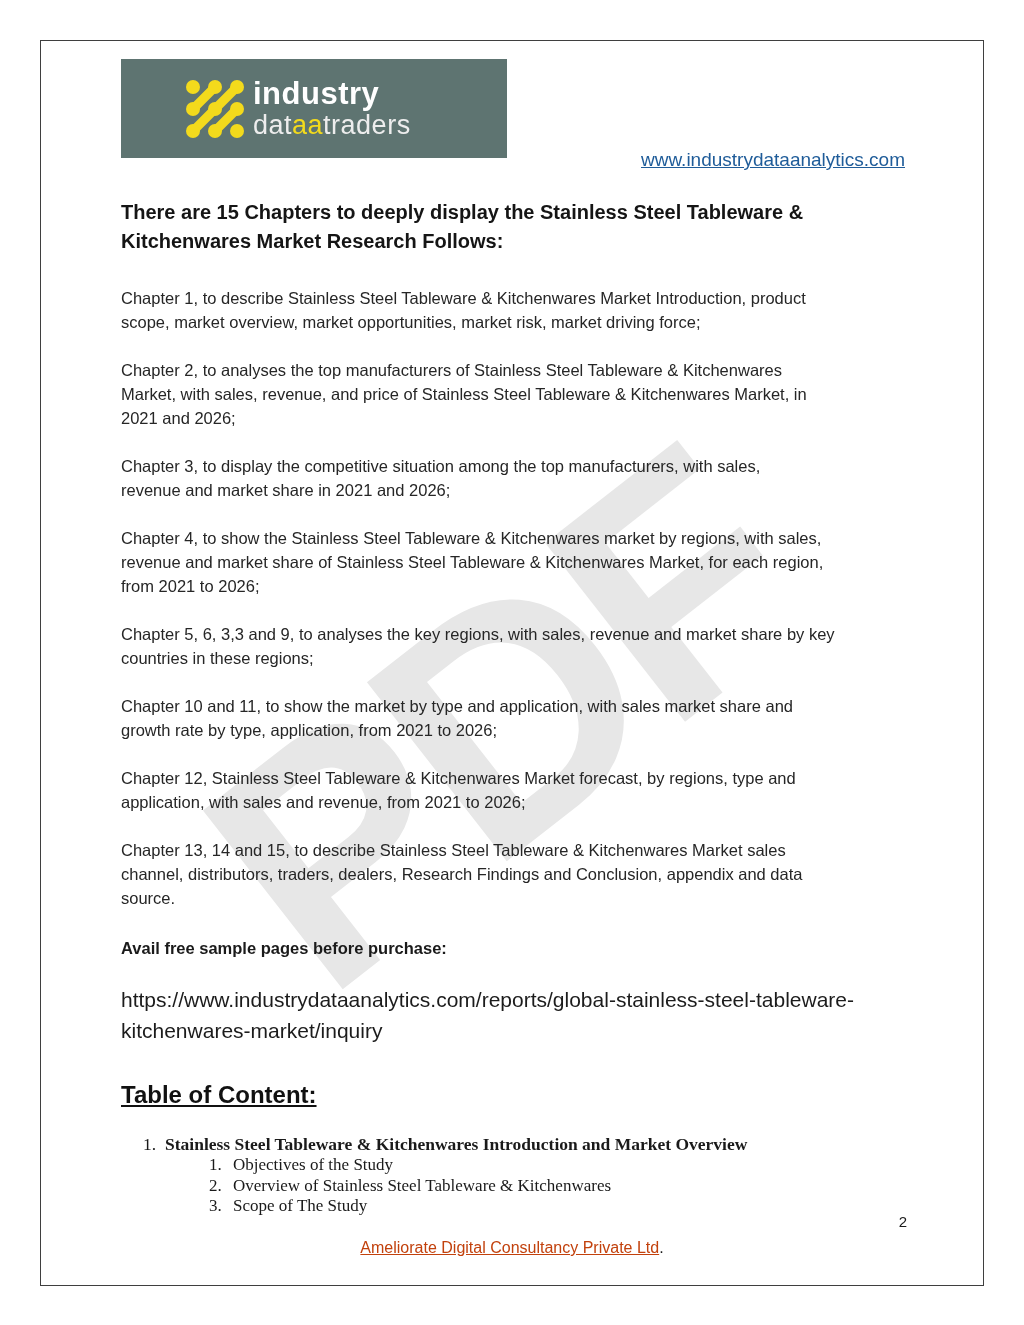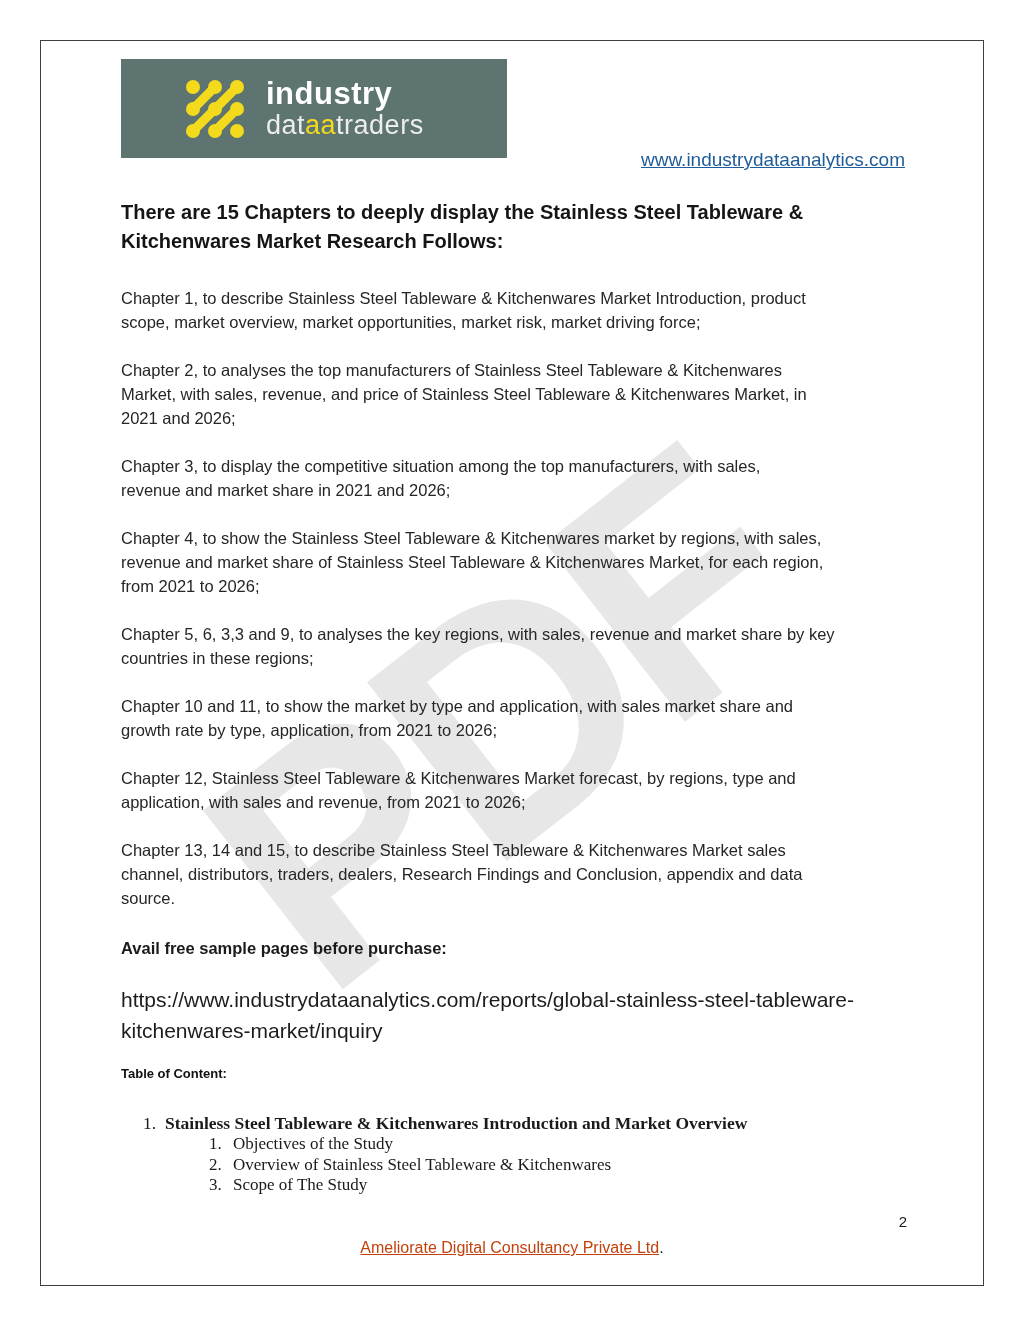--- a/index.html
+++ b/index.html
@@ -18,21 +18,21 @@
     transform:rotate(-38deg);
     font-family:"Liberation Sans", sans-serif; font-weight:bold;
     font-size:330px; letter-spacing:-12px; color:#e7e7e7;
     z-index:0; user-select:none;
   }
 
   .content { position:relative; z-index:1; padding:18px 42px 0 80px; }
 
   .logo-box {
     width:386px; height:99px; background:#5e7471;
-    display:flex; align-items:center; padding-left:62px; gap:19px;
+    display:flex; align-items:center; padding-left:62px; gap:6px;
   }
   .logo-dots { flex:0 0 auto; }
   .logo-text { line-height:1.05; }
   .logo-line1 { color:#ffffff; font-weight:bold; font-size:31px; letter-spacing:0.5px; }
   .logo-line2 { font-size:27px; font-weight:300; color:#ededed; letter-spacing:0.5px; }
   .logo-line2 .accent { color:#f3da1c; }
 
   .site-url {
     position:absolute; top:108px; right:78px; z-index:2;
     font-size:19px; color:#1f5c99; text-decoration:underline; cursor:pointer;
@@ -49,21 +49,21 @@
   }
   .body-para + .body-para { margin-top:24px; }
 
   .sample-note { margin-top:26px; font-size:16.5px; font-weight:bold; color:#1a1a1a; line-height:24px; }
 
   .inquiry-url {
     margin-top:24px; font-size:21px; color:#1c1c1c; line-height:31px;
     white-space:pre-line; text-decoration:none; display:block; cursor:pointer;
   }
 
-  .toc-heading { margin-top:15px; font-size:13px; font-weight:bold; color:#111; line-height:26px; }
+  .toc-heading { margin-top:36px; font-size:24px; font-weight:bold; color:#111; line-height:26px;text-decoration:underline; }
 
   .toc { font-family:"Liberation Serif", serif; color:#1a1a1a; }
   .toc-l1 { margin-top:26px; font-size:17.5px; line-height:21px; display:flex; }
   .toc-l1 .toc-num { width:22px; margin-left:22px; flex:0 0 auto; }
   .toc-l1 .toc-label { font-weight:bold; }
   .toc-l2 { font-size:17px; line-height:20.5px; display:flex; }
   .toc-l2 .toc-num { width:24px; margin-left:88px; flex:0 0 auto; }
 
   .page-number { position:absolute; z-index:2; top:1172px; right:76px; font-size:15px; color:#1a1a1a; }
 

